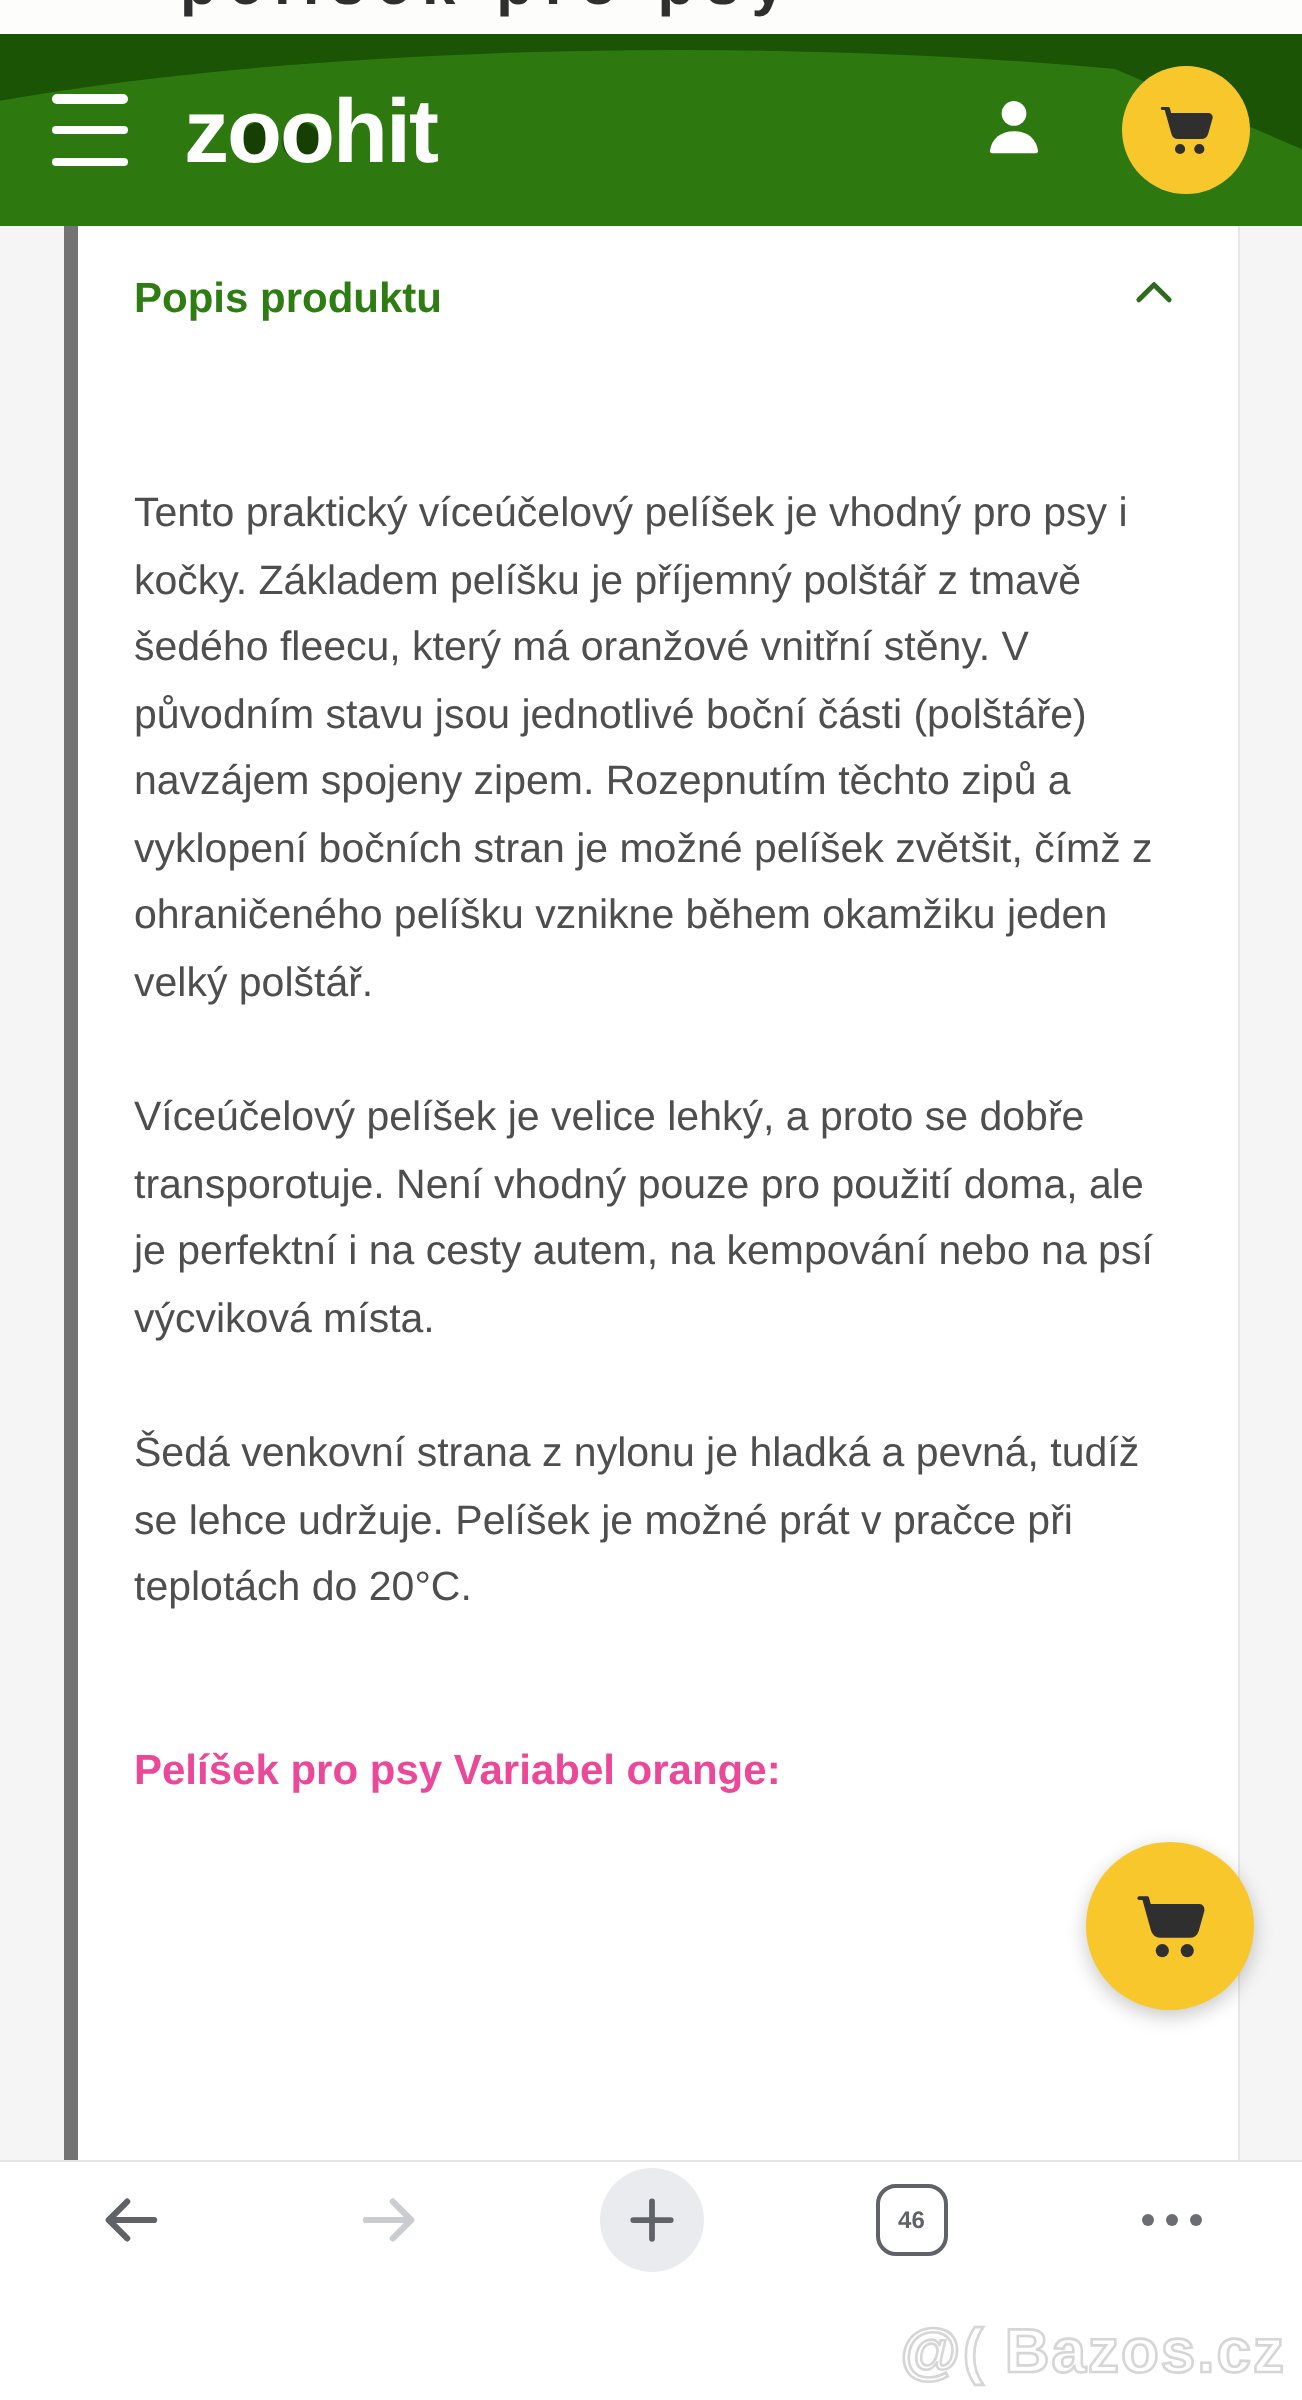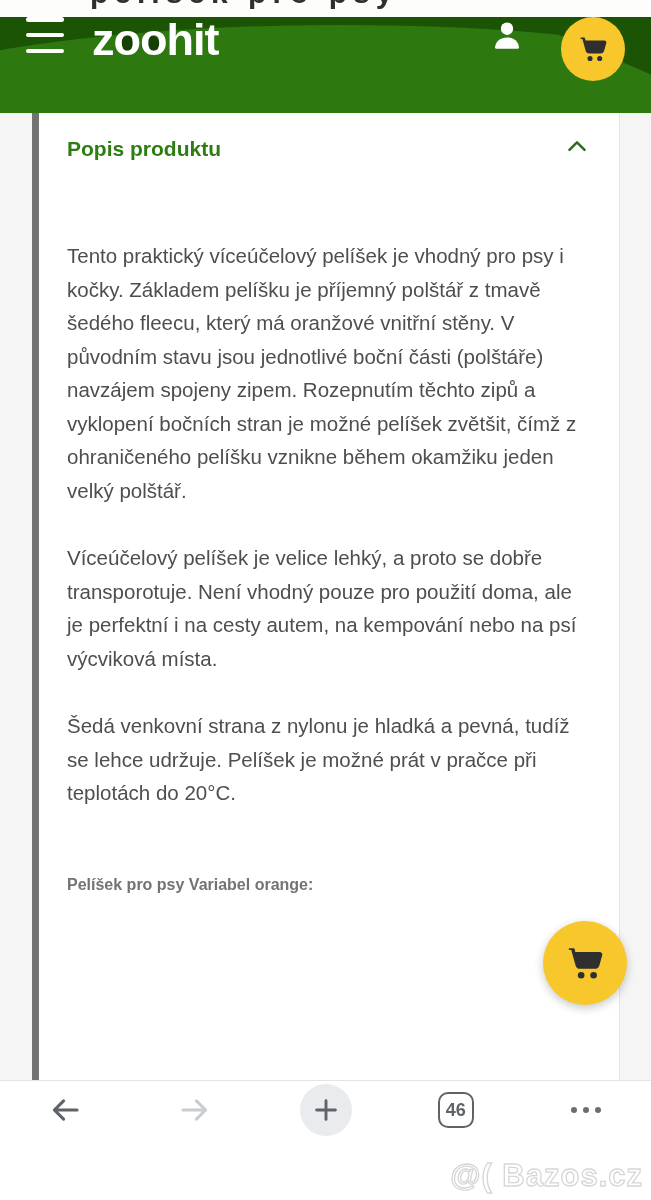--- a/index.html
+++ b/index.html
@@ -17,21 +17,21 @@
 
   
   .app-header { position:absolute; top:17px; left:0; width:651px; height:96px;
     background:#2d7910; overflow:hidden; z-index:4; }
   .wave-dark { position:absolute; top:0; left:0; width:100%; height:44px; background:#1c5405; }
   .wave-light { position:absolute; top:8px; left:-160px; width:1000px; height:190px;
     background:#2d7910; border-radius:50%; }
   .corner-wedge { position:absolute; top:0; right:0; width:210px; height:72px;
     background:#1c5405; clip-path:polygon(36% 0,100% 0,100% 80%); }
   .header-row { position:absolute; top:0; left:0; width:100%; height:96px;
-    display:flex; padding:0 26px; box-sizing:border-box;border-radius:22px; }
+    display:flex; align-items:center; padding:0 26px; box-sizing:border-box;border-radius:22px; }
   .hamburger { background:none; border:none; width:44px; height:36px; padding:0;
     display:flex; flex-direction:column; justify-content:space-between; cursor:pointer; }
   .hamburger span { display:block; width:38px; height:4.5px; background:#fff; border-radius:3px; }
   .logo { color:#fff; font-size:45px; font-weight:800; letter-spacing:-1px;
     margin-left:22px; line-height:1; cursor:pointer; }
   .logo-oo { position:relative; z-index:0; }
   .logo-oo::before { content:""; position:absolute; z-index:-1; left:4px; right:5px;
     top:12px; bottom:5px;
     background:
       radial-gradient(circle at 27% 55%, #163f04 9px, transparent 10px),
@@ -50,42 +50,42 @@
     box-sizing:border-box; overflow:hidden; z-index:1; }
   .section-header { display:flex; align-items:center; justify-content:space-between;
     padding:20px 28px 0 28px; cursor:pointer; }
   .section-title { margin:0; font-size:21px; font-weight:700; color:#2e7d12; }
   .chevron svg { width:28px; height:28px; }
 
   .body-text { padding:74px 42px 0 28px; color:#4e4e4e; font-size:20.5px;
     line-height:33.5px; }
   .body-text p { margin:0 0 34px 0; }
   .body-text p strong { color:#404040; font-weight:700; }
-  .variant-heading { margin:58px 0 0 0; font-size:16px; font-weight:700; color:#737373; }
+  .variant-heading { margin:58px 0 0 0; font-size:21px; font-weight:700; color:#ec4899; }
 
   
   .fab { position:absolute; top:921px; left:543px; width:84px; height:84px;
     border-radius:50%; background:#f8c72b; border:none; z-index:6;
     display:flex; align-items:center; justify-content:center; cursor:pointer;
     box-shadow:0 3px 10px rgba(0,0,0,0.22); }
   .fab svg { width:44px; height:44px; }
 
   
   .bottom-chrome { position:absolute; bottom:0; left:0; width:651px; height:120px;
     background:#fff; z-index:7; }
   .browser-nav { height:58px; border-top:1px solid #e4e4e4; display:flex;
     align-items:center; }
   .nav-slot { flex:1; display:flex; align-items:center; justify-content:center; }
   .nav-btn { background:none; border:none; padding:0; cursor:pointer;
     display:flex; align-items:center; justify-content:center; }
   .nav-btn svg { width:34px; height:34px; }
   .plus-btn { width:52px; height:52px; border-radius:50%; background:#e9ebee; }
   .plus-btn svg { width:30px; height:30px; }
   .tab-btn { width:36px; height:36px; border:2.5px solid #5f6368; border-radius:10px;
-    background:#fff; color:#5f6368; font-size:18px; font-weight:700;
+    background:#fff; color:#5f6368; font-size:12px; font-weight:700;
     font-family:"Liberation Sans",sans-serif; }
   .watermark { position:absolute; right:8px; bottom:6px; font-size:31px; font-weight:700;
     color:rgba(255,255,255,0.1); -webkit-text-stroke:1.3px #d6d6d6; letter-spacing:1px;
     pointer-events:none;margin-left:18px; }
 </style>
 </head>
 <body>
 
 <div class="screen">
 

